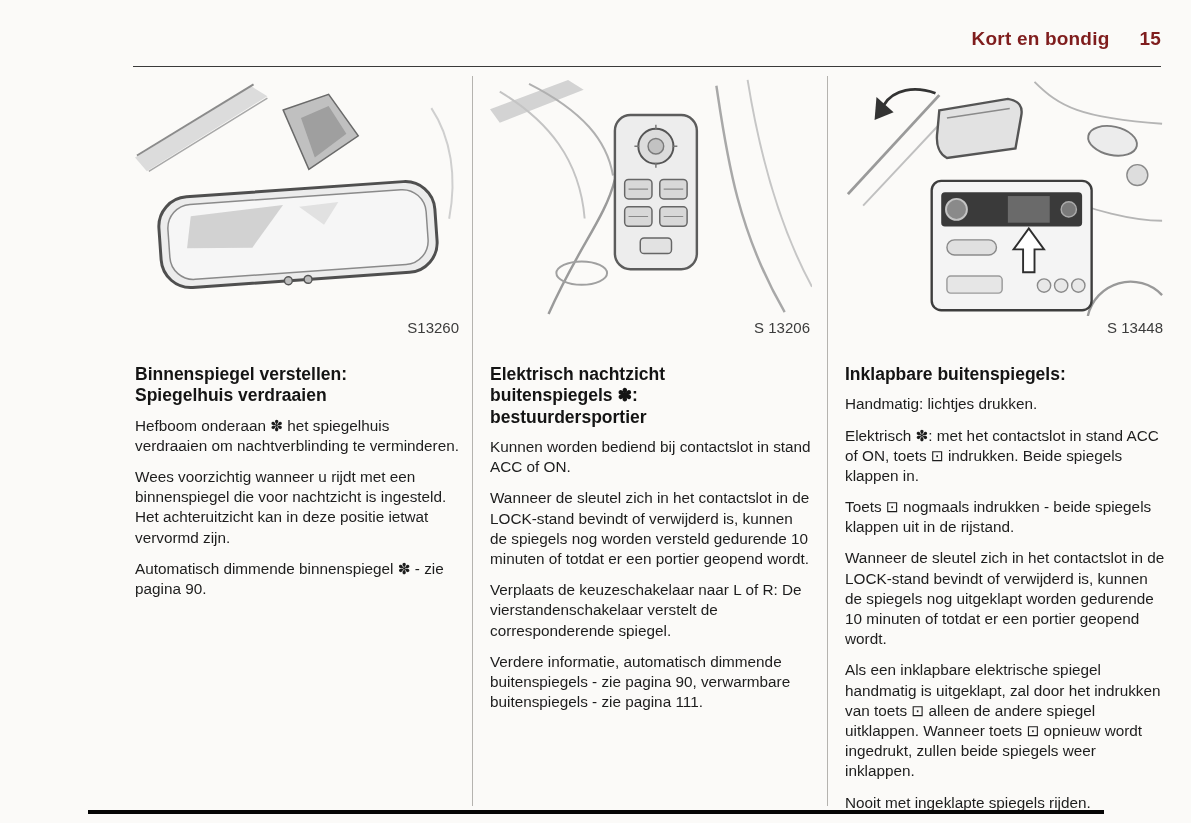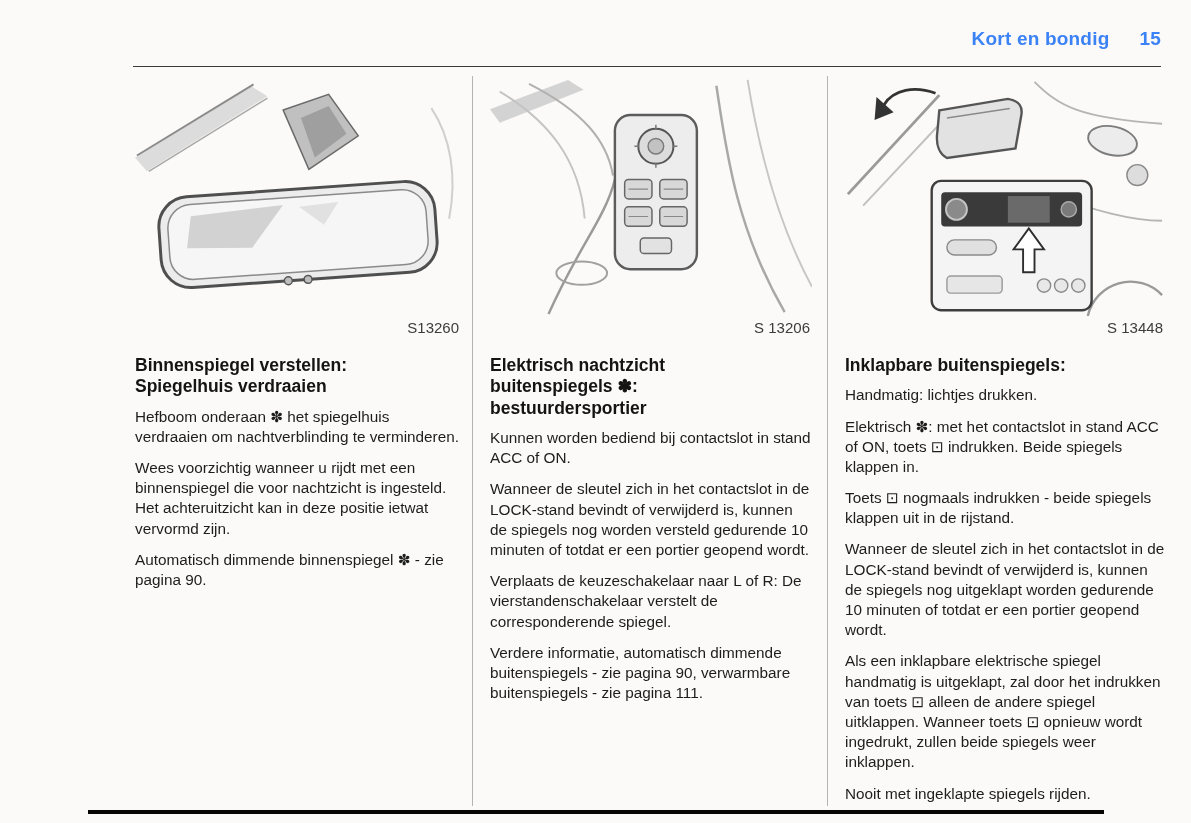--- a/index.html
+++ b/index.html
@@ -14,21 +14,21 @@
     background:#fbfaf8;
     overflow:hidden;
     color:#1d1d1d;
   }
   .header-title{
     position:absolute;
     top:28px;
     right:30px;
     font-size:19px;
     font-weight:bold;
-    color:#3b82f6;
+    color:#7f1d1d;
     letter-spacing:.2px;
   }
   .header-title .pgnum{margin-left:30px;}
   .header-rule{
     position:absolute;
     left:133px;
     top:66px;
     width:1028px;
     height:1px;
     background:#3a3a3a;
@@ -62,21 +62,21 @@
     justify-content:center;
   }
   .fig svg{display:block;}
   .fig-label{
     text-align:right;
     font-size:15px;
     color:#3c3c3c;
     margin:3px 2px 0 0;
   }
   .col-heading{
-    margin-top:19px;
+    margin-top:28px;
     font-size:17.5px;
     font-weight:bold;
     line-height:1.22;
     color:#141414;
   }
   .col-body{margin-top:9px;}
   .col-body p{
     margin:4px 0 11px 0;
     font-size:15.3px;
     line-height:1.32;

